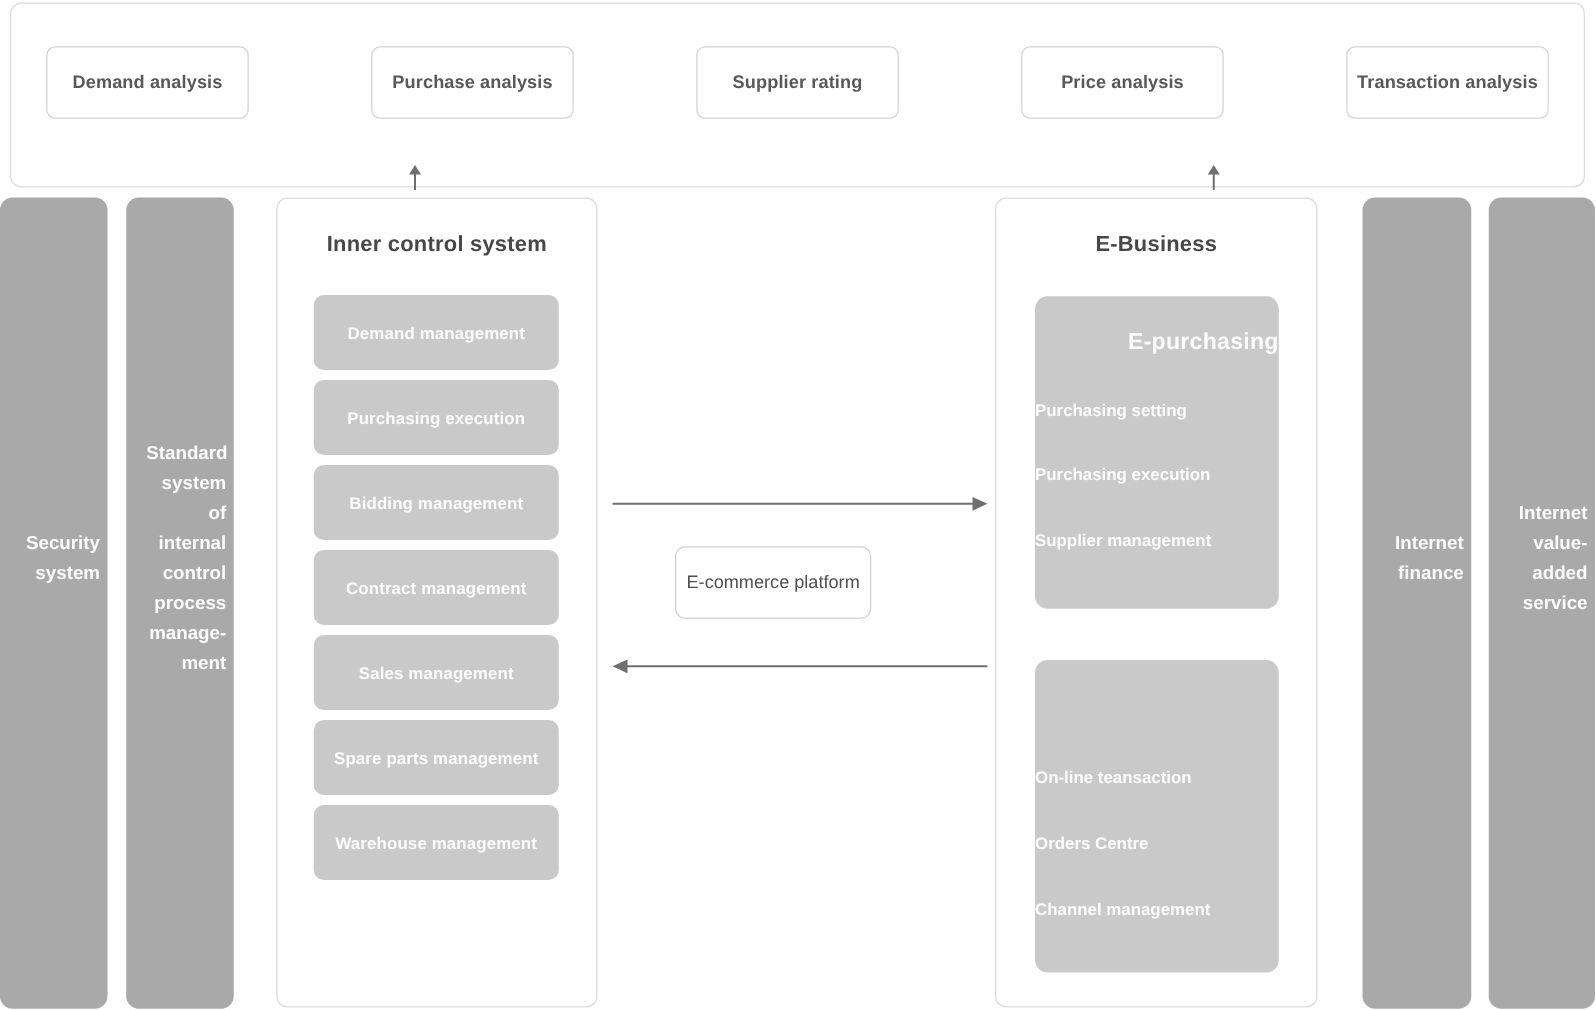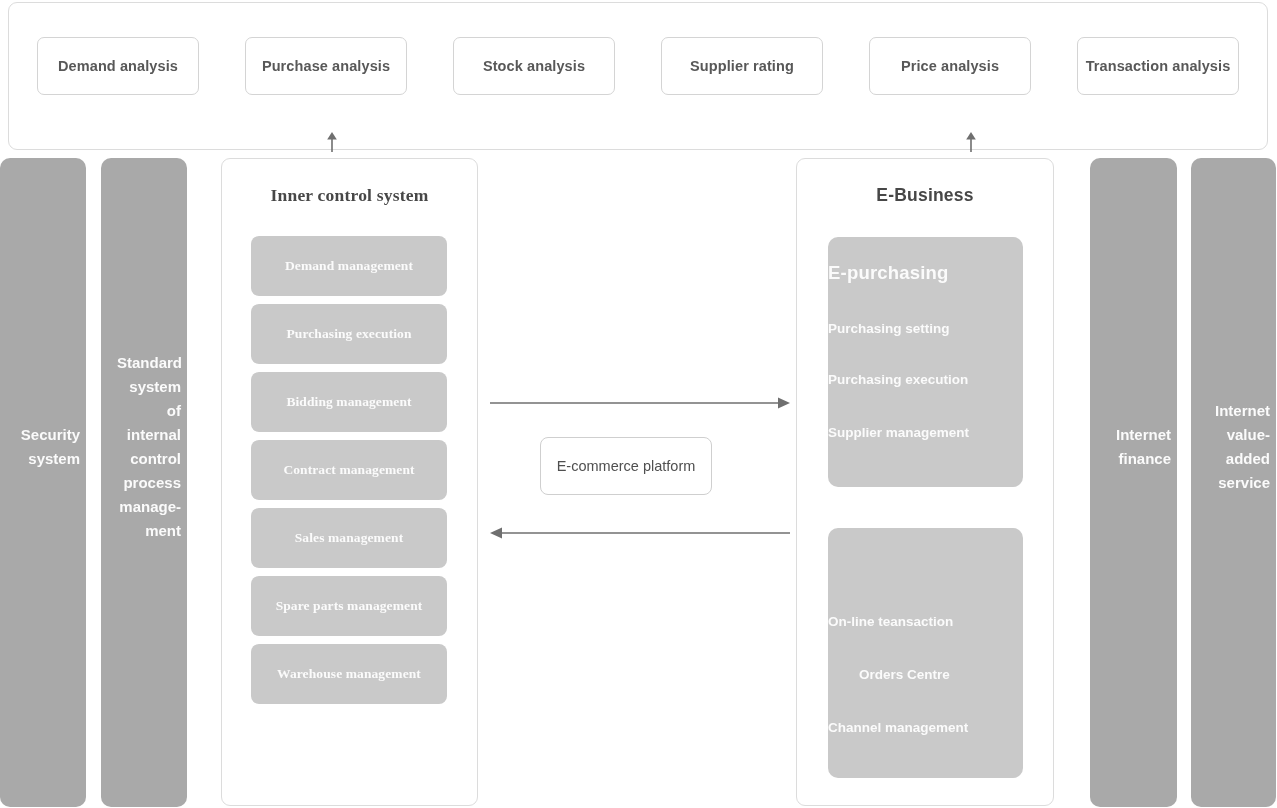--- a/index.html
+++ b/index.html
@@ -37,44 +37,43 @@
     font-size:17.5px;font-weight:700;color:var(--text-dark);letter-spacing:.2px;}
 
   
   .module-col{position:absolute;left:29px;top:77px;display:flex;flex-direction:column;gap:8px;text-align:right;}
   .module-box{width:196px;height:60px;background:var(--box-gray);border-radius:8px;
     display:flex;align-items:center;justify-content:center;
     color:var(--white-text);font-size:13.5px;font-weight:700;letter-spacing:.1px;}
 
   
   .group-box{position:absolute;left:31px;width:195px;height:250px;background:var(--box-gray);border-radius:10px;}
-  .group-title{position:absolute;top:25px;left:0;right:0;text-align:left;
+  .group-title{position:absolute;top:25px;left:0;right:0;text-align:right;
     color:var(--white-text);font-size:18.5px;font-weight:700;letter-spacing:.2px;}
   .group-item{position:absolute;left:0;right:0;text-align:left;
     color:var(--white-text);font-size:13.5px;font-weight:700;}
   .gi-1{top:84px;} .gi-2{top:135px;} .gi-3{top:188px;}
 
   
-  .platform-box{position:absolute;left:540px;top:437px;width:172px;height:58px;
+  .platform-box{position:absolute;left:540px;top:437px;width:157px;height:58px;
     background:#fff;border:1px solid #cfcfcf;border-radius:8px;
     display:flex;align-items:center;justify-content:center;
     font-size:14.5px;color:#4f4f4f;font-weight:400;}
 
   .abs{position:absolute;}
   svg{display:block;}
 </style>
 </head>
 <body>
 
 <div class="canvas">
 
   <div class="top-panel">
     <div class="analysis-box">Demand analysis</div>
     <div class="analysis-box">Purchase analysis</div>
-    <div class="analysis-box">Stock analysis</div>
     <div class="analysis-box">Supplier rating</div>
     <div class="analysis-box">Price analysis</div>
     <div class="analysis-box">Transaction analysis</div>
   </div>
 
   <svg class="abs" style="left:324px;top:132px;" width="16" height="21" viewBox="0 0 16 21">
     <line x1="8" y1="20" x2="8" y2="5" stroke="var(--arrow)" stroke-width="1.6"></line>
     <polygon points="3.2,7.5 8,0 12.8,7.5" fill="var(--arrow)"></polygon>
   </svg>
   <svg class="abs" style="left:963px;top:132px;" width="16" height="21" viewBox="0 0 16 21">
@@ -89,21 +88,21 @@
   <div class="vbar" style="left:101px;width:86px;">
     <div class="vbar-label" style="left:16px;">Standard
 system of
 internal
 control
 process
 manage-
 ment</div>
   </div>
 
-  <div class="panel" style="left:221px;width:257px;font-family:Liberation Serif, serif;">
+  <div class="panel" style="left:221px;width:257px;">
     <div class="panel-title">Inner control system</div>
     <div class="module-col">
       <div class="module-box">Demand management</div>
       <div class="module-box">Purchasing execution</div>
       <div class="module-box">Bidding management</div>
       <div class="module-box">Contract management</div>
       <div class="module-box">Sales management</div>
       <div class="module-box">Spare parts management</div>
       <div class="module-box">Warehouse management</div>
     </div>
@@ -125,21 +124,21 @@
 
     <div class="group-box" style="top:78px;">
       <div class="group-title">E-purchasing</div>
       <div class="group-item gi-1">Purchasing setting</div>
       <div class="group-item gi-2">Purchasing execution</div>
       <div class="group-item gi-3">Supplier management</div>
     </div>
 
     <div class="group-box" style="top:369px;">
       <div class="group-item" style="top:86px;">On-line teansaction</div>
-      <div class="group-item" style="top:139px;padding-left:31px;">Orders Centre</div>
+      <div class="group-item" style="top:139px;">Orders Centre</div>
       <div class="group-item" style="top:192px;">Channel management</div>
     </div>
   </div>
 
   <div class="vbar" style="left:1090px;width:87px;">
     <div class="vbar-label">Internet
 finance</div>
   </div>
   <div class="vbar" style="left:1191px;width:85px;">
     <div class="vbar-label">Internet

